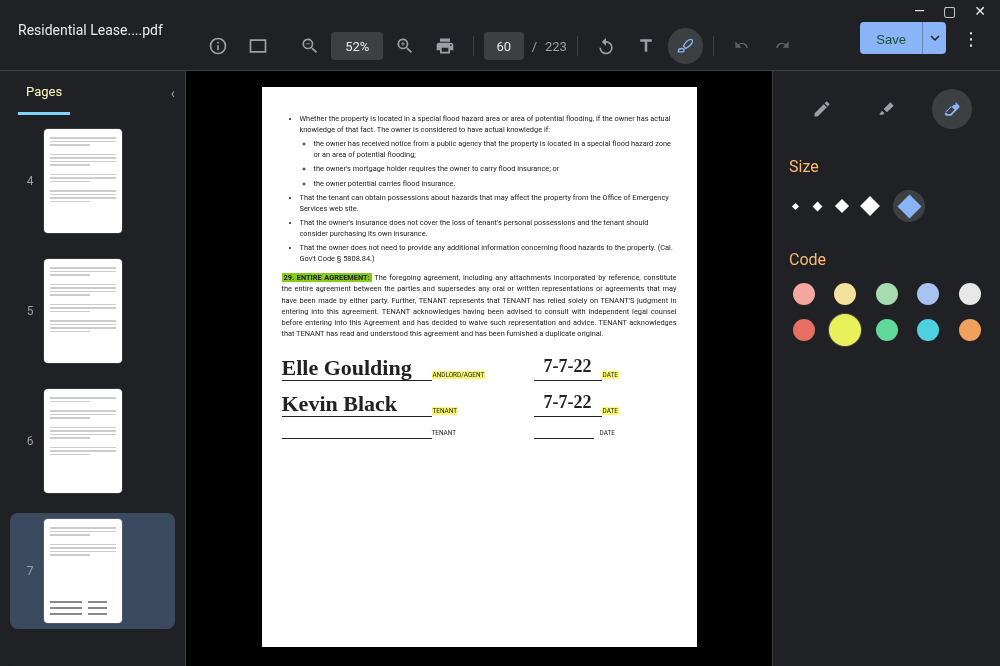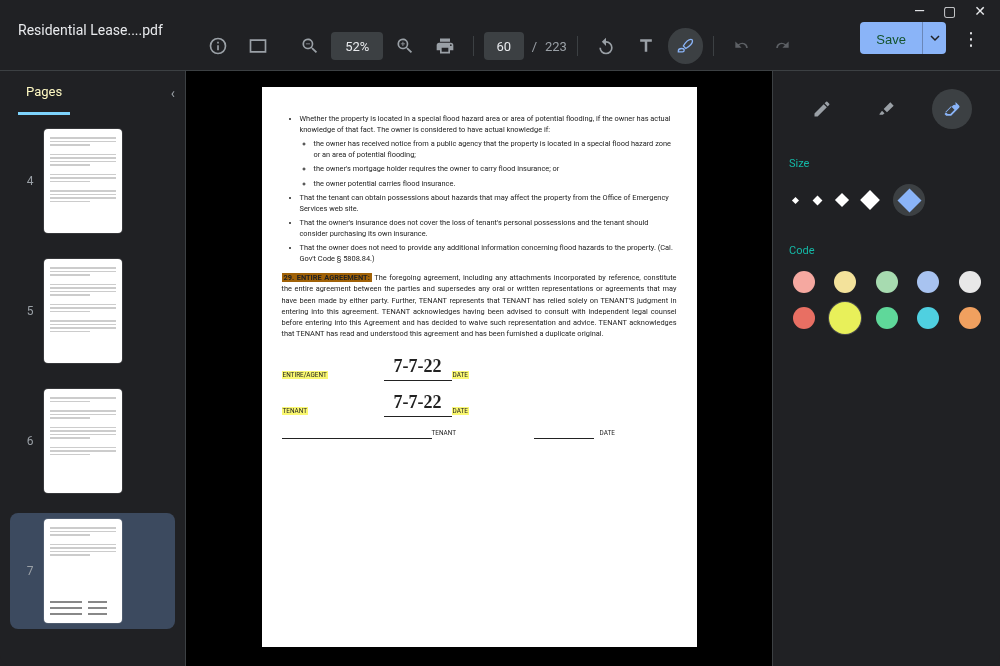--- a/index.html
+++ b/index.html
@@ -45,40 +45,40 @@
   .thumb .tl.short { width: 60%; }
   .thumb .gap { height: 4px; }
   .thumb.sig .sigline { margin-top: auto; height: 2px; background: #888; width: 48%; }
   
   
   .viewer { flex: 1; background: #000; display: flex; justify-content: center; align-items: flex-start; padding: 16px 0; overflow: auto; }
   .page { width: 435px; height: 560px; background: #fff; color: #222; padding: 26px 20px; font-size: 7.4px; line-height: 1.5; }
   .page ul { list-style: disc; padding-left: 18px; margin: 0; }
   .page ul ul { list-style: circle; padding-left: 14px; }
   .page li { margin-bottom: 3px; }
-  .sec-title { background: #a16207; font-weight: bold; padding: 0 2px; }
+  .sec-title { background: #84cc16; font-weight: bold; padding: 0 2px; }
   .para { margin-top: 8px; text-align: justify; }
   .sig-block { margin-top: 14px; font-size: 8px; }
   .sig-row { display: flex; align-items: flex-end; margin-bottom: 8px; }
   .sig-name { font-family: 'Brush Script MT', cursive; font-size: 22px; border-bottom: 1px solid #222; width: 150px; line-height: 1; padding-bottom: 1px; font-weight: bold; }
   .sig-label { font-size: 6.4px; width: 72px; }
   .sig-label .hl { background: #faf871; padding: 0 1px; }
   .sig-date { font-family: 'Brush Script MT', cursive; font-size: 18px; border-bottom: 1px solid #222; width: 68px; margin-left: 30px; text-align: center; font-weight: bold; }
   .sig-date-label { font-size: 6.4px; }
   .sig-date-label .hl { background: #faf871; padding: 0 1px; }
   .sig-empty { border-bottom: 1px solid #222; width: 150px; height: 14px; }
   .sig-date-empty { border-bottom: 1px solid #222; width: 60px; height: 14px; margin-left: 30px; }
   
   
   .anno { width: 228px; background: #202124; padding: 18px 16px; border-left: 1px solid #3c4043; }
   .tool-row { display: flex; justify-content: space-around; margin-bottom: 28px; }
   .tool-btn { width: 40px; height: 40px; border-radius: 20px; display: flex; align-items: center; justify-content: center; cursor: pointer; color: #9aa0a6; }
   .tool-btn.active { background: #3c4043; color: #8ab4f8; }
   .tool-btn svg { width: 20px; height: 20px; fill: currentColor; }
-  .section-label { font-size: 11px; color: #14b8a6; margin-bottom: 14px; }
+  .section-label { font-size: 16px; color: #fdba74; margin-bottom: 14px; }
   .size-row { display: flex; gap: 16px; align-items: center; margin-bottom: 28px; padding-left: 4px; }
   .size-opt { cursor: pointer; display: flex; align-items: center; justify-content: center; }
   .size-diamond { background: #fff; transform: rotate(45deg); }
   .size-opt.selected .size-circle-bg { width: 32px; height: 32px; border-radius: 16px; background: #3c4043; display: flex; align-items: center; justify-content: center; }
   .size-opt.selected .size-diamond { background: #8ab4f8; }
   .color-grid { display: grid; grid-template-columns: repeat(5, 1fr); gap: 14px 16px; padding-left: 4px; }
   .color-dot { width: 22px; height: 22px; border-radius: 11px; cursor: pointer; }
   .color-dot.selected { width: 32px; height: 32px; border-radius: 16px; box-shadow: 0 0 0 1px rgba(255,255,255,0.18); margin: -5px; }
 </style>
 </head>
@@ -281,25 +281,27 @@
           </ul>
           <li>That the tenant can obtain possessions about hazards that may affect the property from the Office of Emergency Services web site.</li>
           <li>That the owner's insurance does not cover the loss of tenant's personal possessions and the tenant should consider purchasing its own insurance.</li>
           <li>That the owner does not need to provide any additional information concerning flood hazards to the property. (Cal. Gov't Code § 5808.84.)</li>
         </ul>
         <p class="para">
           <span class="sec-title">29. ENTIRE AGREEMENT:</span><span> The foregoing agreement, including any attachments incorporated by reference, constitute the entire agreement between the parties and supersedes any oral or written representations or agreements that may have been made by either party. Further, TENANT represents that TENANT has relied solely on TENANT'S judgment in entering into this agreement. TENANT acknowledges having been advised to consult with independent legal counsel before entering into this Agreement and has decided to waive such representation and advice. TENANT acknowledges that TENANT has read and understood this agreement and has been furnished a duplicate original.</span>
         </p>
         <div class="sig-block">
           <div class="sig-row">
-            <div class="sig-label"><span class="hl">ENTIRE/AGENT</span></div>
+            <div class="sig-name">Elle Goulding</div>
+            <div class="sig-label"><span class="hl">ANDLORD/AGENT</span></div>
             <div class="sig-date">7-7-22</div>
             <div class="sig-date-label"><span class="hl">DATE</span></div>
           </div>
           <div class="sig-row">
+            <div class="sig-name">Kevin Black</div>
             <div class="sig-label"><span class="hl">TENANT</span></div>
             <div class="sig-date">7-7-22</div>
             <div class="sig-date-label"><span class="hl">DATE</span></div>
           </div>
           <div class="sig-row">
             <div class="sig-empty"></div>
             <div class="sig-label">TENANT</div>
             <div class="sig-date-empty"></div>
             <div class="sig-date-label" style="margin-left:6px">DATE</div>
           </div>

